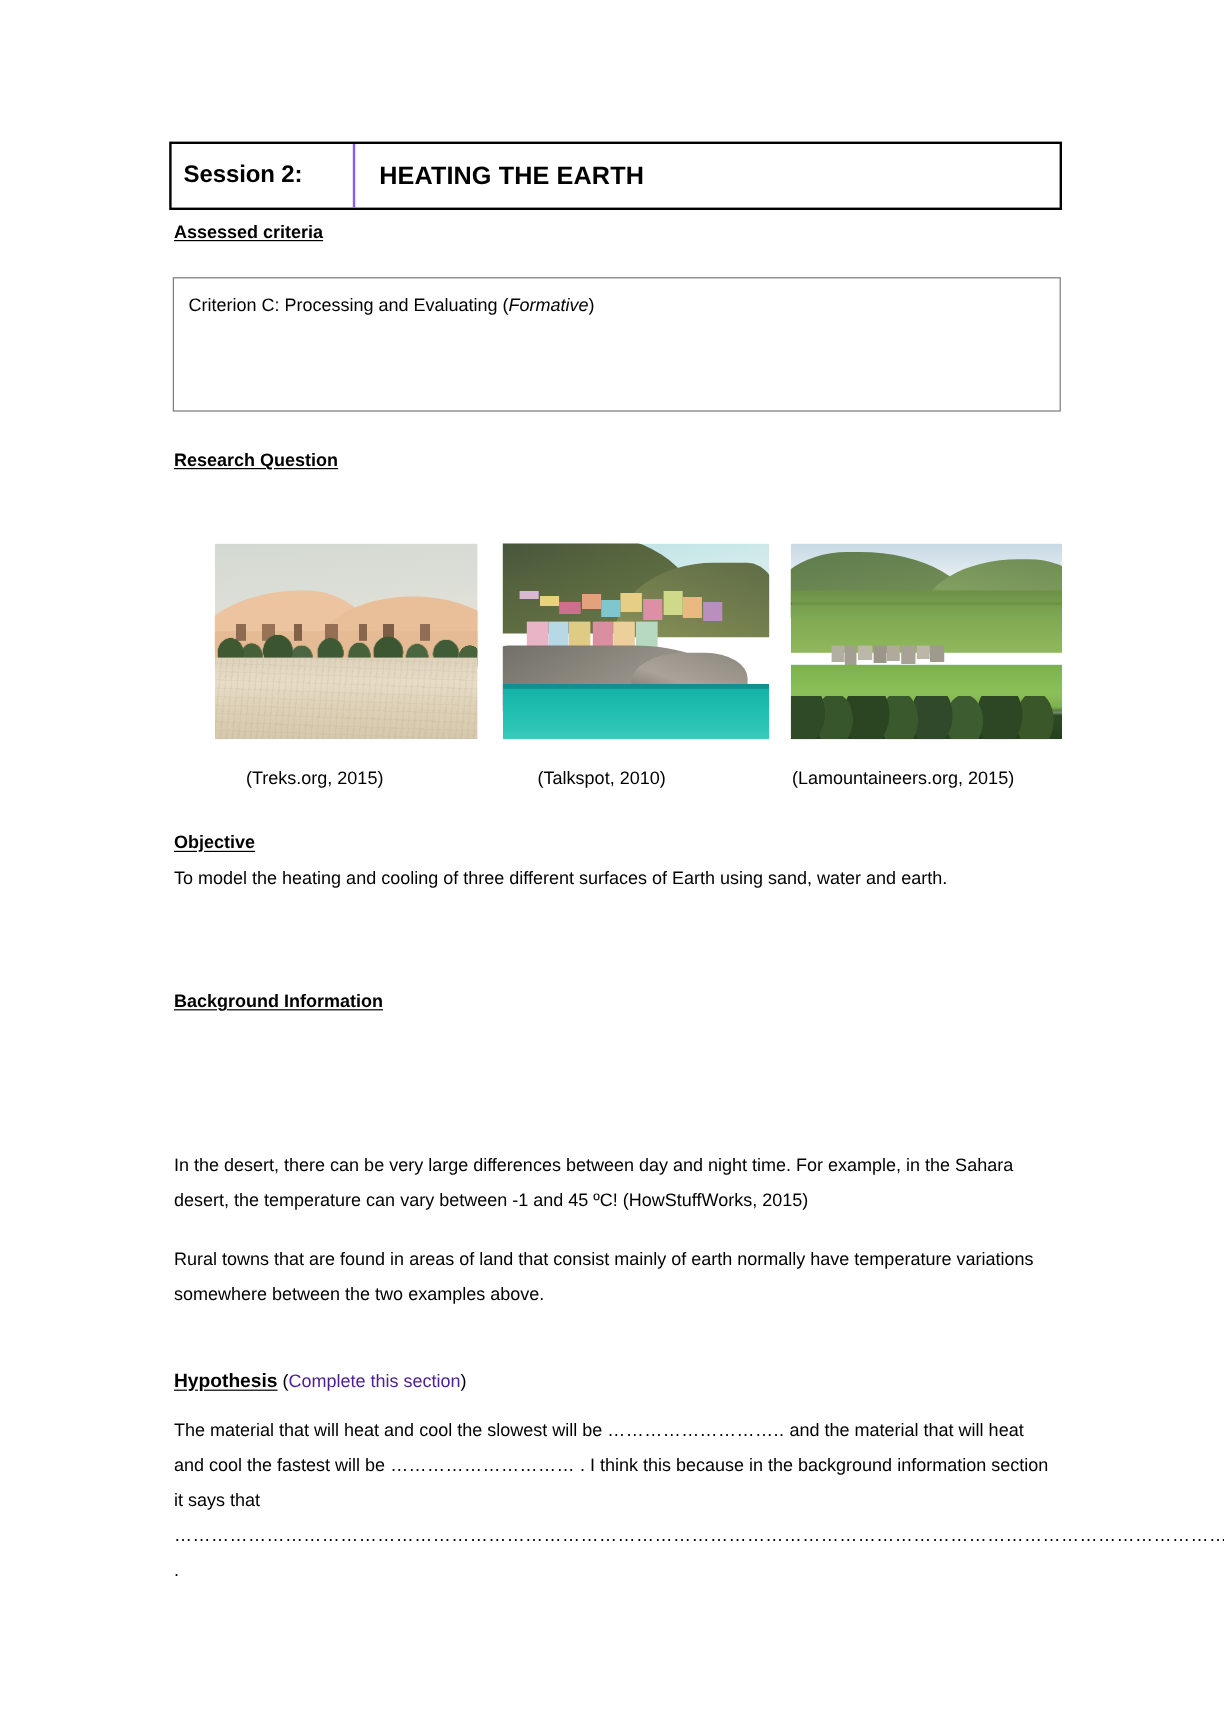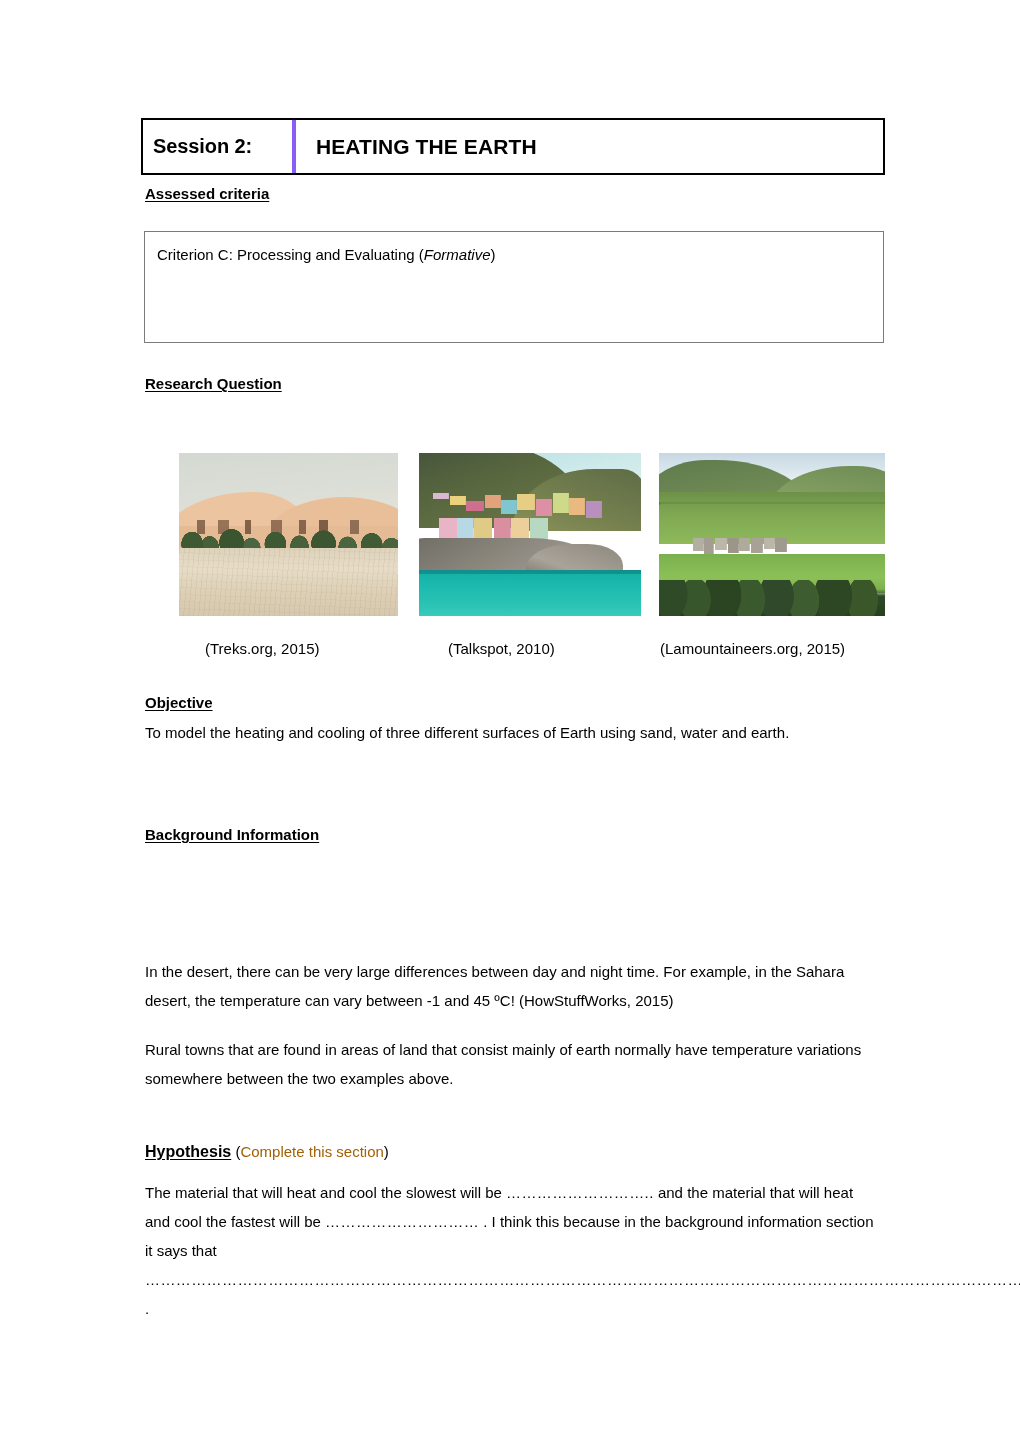--- a/index.html
+++ b/index.html
@@ -31,21 +31,21 @@
     width: 744px;
     height: 57px;
     border: 2px solid #000;
     box-sizing: border-box;
     display: flex;
     align-items: stretch;
   }
   .title-cell-left {
     width: 153px;
     box-sizing: border-box;
-    border-right: 4px solid #8b5cf6;
+    border-right: 2px solid #8b5cf6;
     display: flex;
     align-items: center;
     padding-left: 10px;
   }
   .title-cell-right {
     flex: 1;
     display: flex;
     align-items: center;
     padding-left: 20px;
   }
@@ -330,21 +330,21 @@
   #background-p3    { top: 1035px; }
 
   
   .hypothesis-heading {
     position: absolute;
     left: 145px;
     top: 1143px;
     font-size: 15px;
     white-space: nowrap;
   }
-  .red { color: #a16207; }
+  .red { color: #4c1d95; }
   #hypothesis-body { top: 1178px; }
   .dots { letter-spacing: 0.4px; }
 </style>
 </head>
 <body>
 
 <div class="page">
 
   <div class="title-table">
     <div class="title-cell-left">

